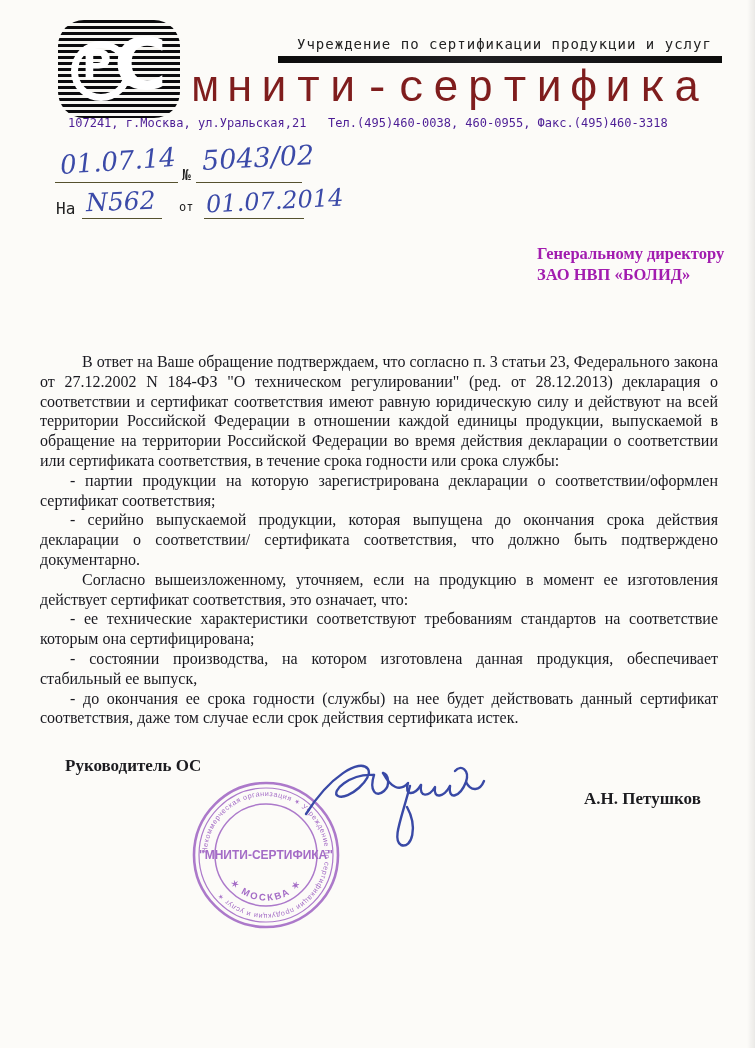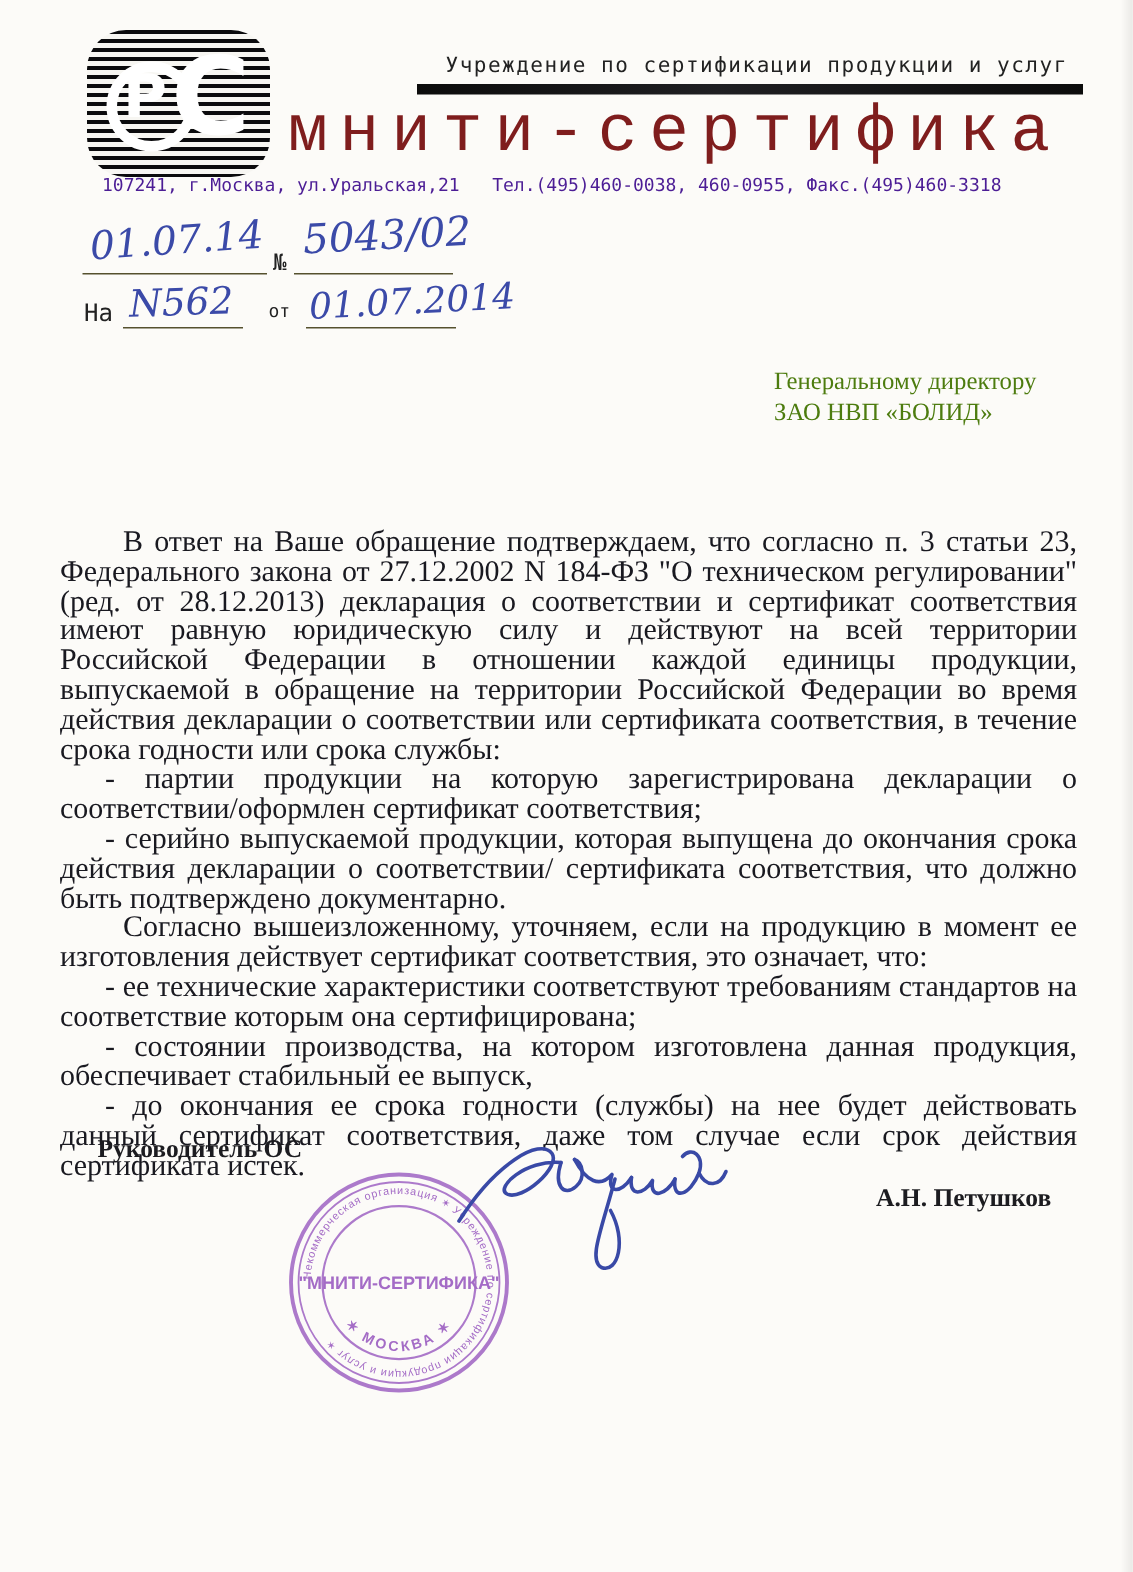--- a/index.html
+++ b/index.html
@@ -51,27 +51,27 @@
   .ref-underline{position:absolute;border-bottom:1.6px solid #55512e;}
   .hw-date1{position:absolute;left:60px;top:146px;font-size:26px;transform:rotate(-4deg);}
   .num-sign{position:absolute;left:182px;top:166px;font-family:"DejaVu Sans Mono",monospace;font-size:15px;color:#222;}
   .hw-num{position:absolute;left:202px;top:142px;font-size:27px;transform:rotate(-3deg);}
   .na-label{position:absolute;left:56px;top:199px;font-family:"DejaVu Sans Mono",monospace;font-size:16px;color:#222;}
   .hw-na{position:absolute;left:86px;top:187px;font-size:25px;transform:rotate(-2deg);}
   .ot-label{position:absolute;left:179px;top:200px;font-family:"DejaVu Sans Mono",monospace;font-size:12px;color:#222;}
   .hw-ot{position:absolute;left:206px;top:187px;font-size:24px;transform:rotate(-3deg);}
   
   .recipient{
-    position:absolute;left:516px;top:243px;width:210px;
-    font-weight:normal;font-size:16.5px;line-height:21px;color:#4d7c0f;
+    position:absolute;left:537px;top:243px;width:210px;
+    font-weight:bold;font-size:16.5px;line-height:21px;color:#a21caf;
   }
   
   .body-text{
     position:absolute;left:40px;top:352px;width:678px;
-    font-size:20px;line-height:19.8px;text-align:justify;color:#191920;
+    font-size:16px;line-height:19.8px;text-align:justify;color:#191920;
   }
   .body-text p{margin:0;}
   .body-text p.para{text-indent:42px;}
   .body-text p.bullet{text-indent:30px;}
   
   .sig-left{position:absolute;left:65px;top:756px;font-weight:bold;font-size:17px;}
   .sig-right{position:absolute;left:584px;top:789px;font-weight:bold;font-size:17px;text-align:right;}
   #stamp{position:absolute;left:186px;top:775px;}
   #signature{position:absolute;left:288px;top:746px;}
   

